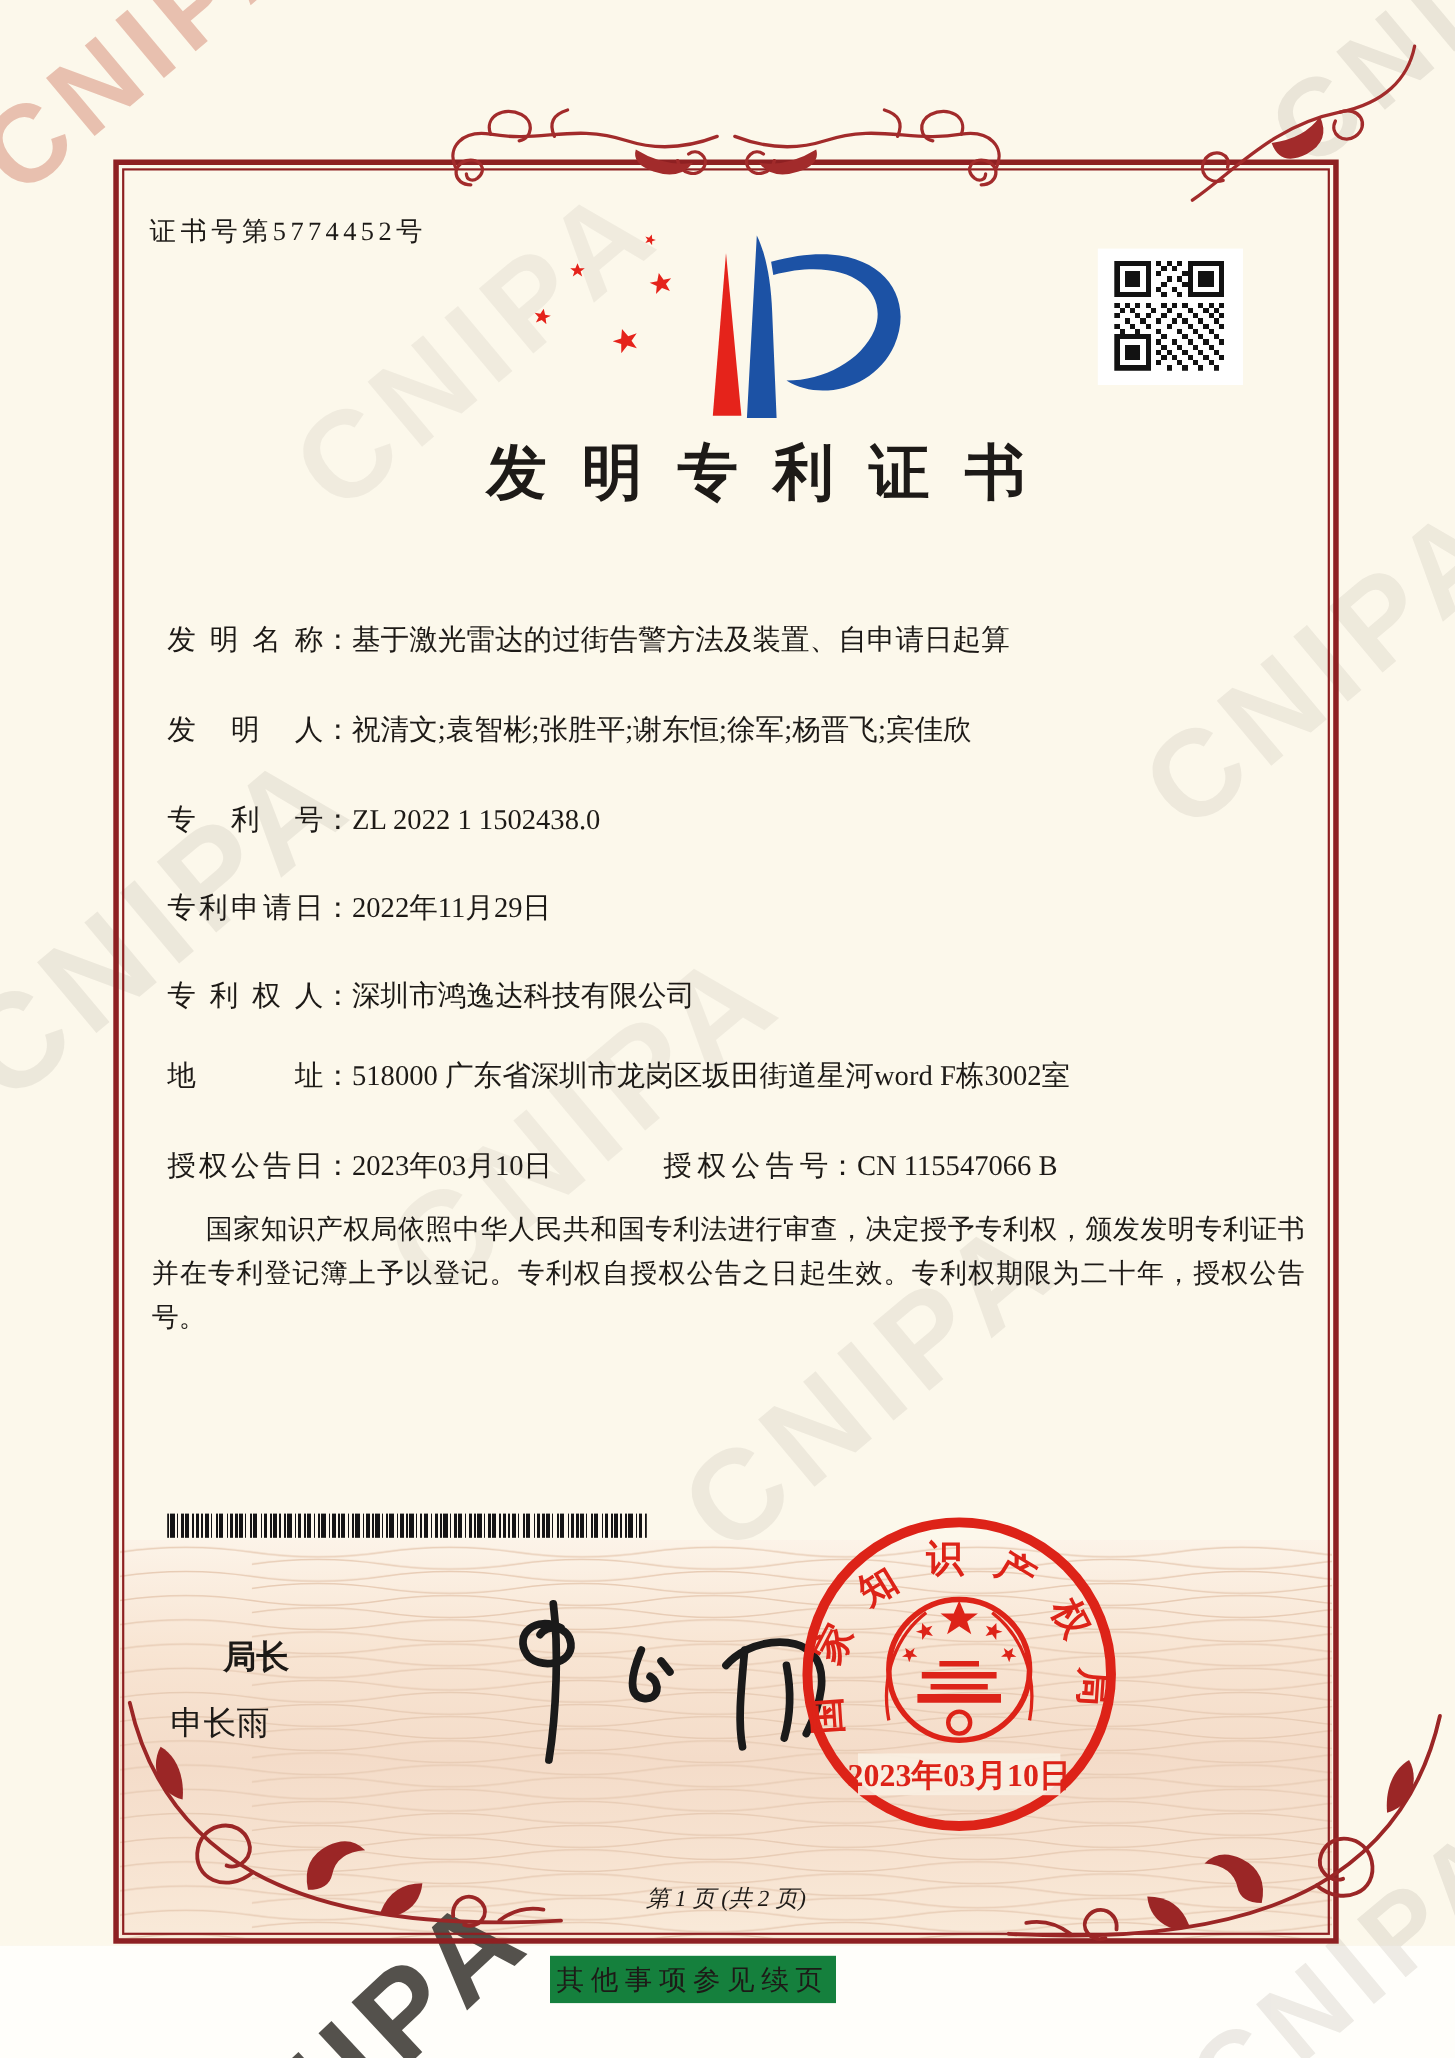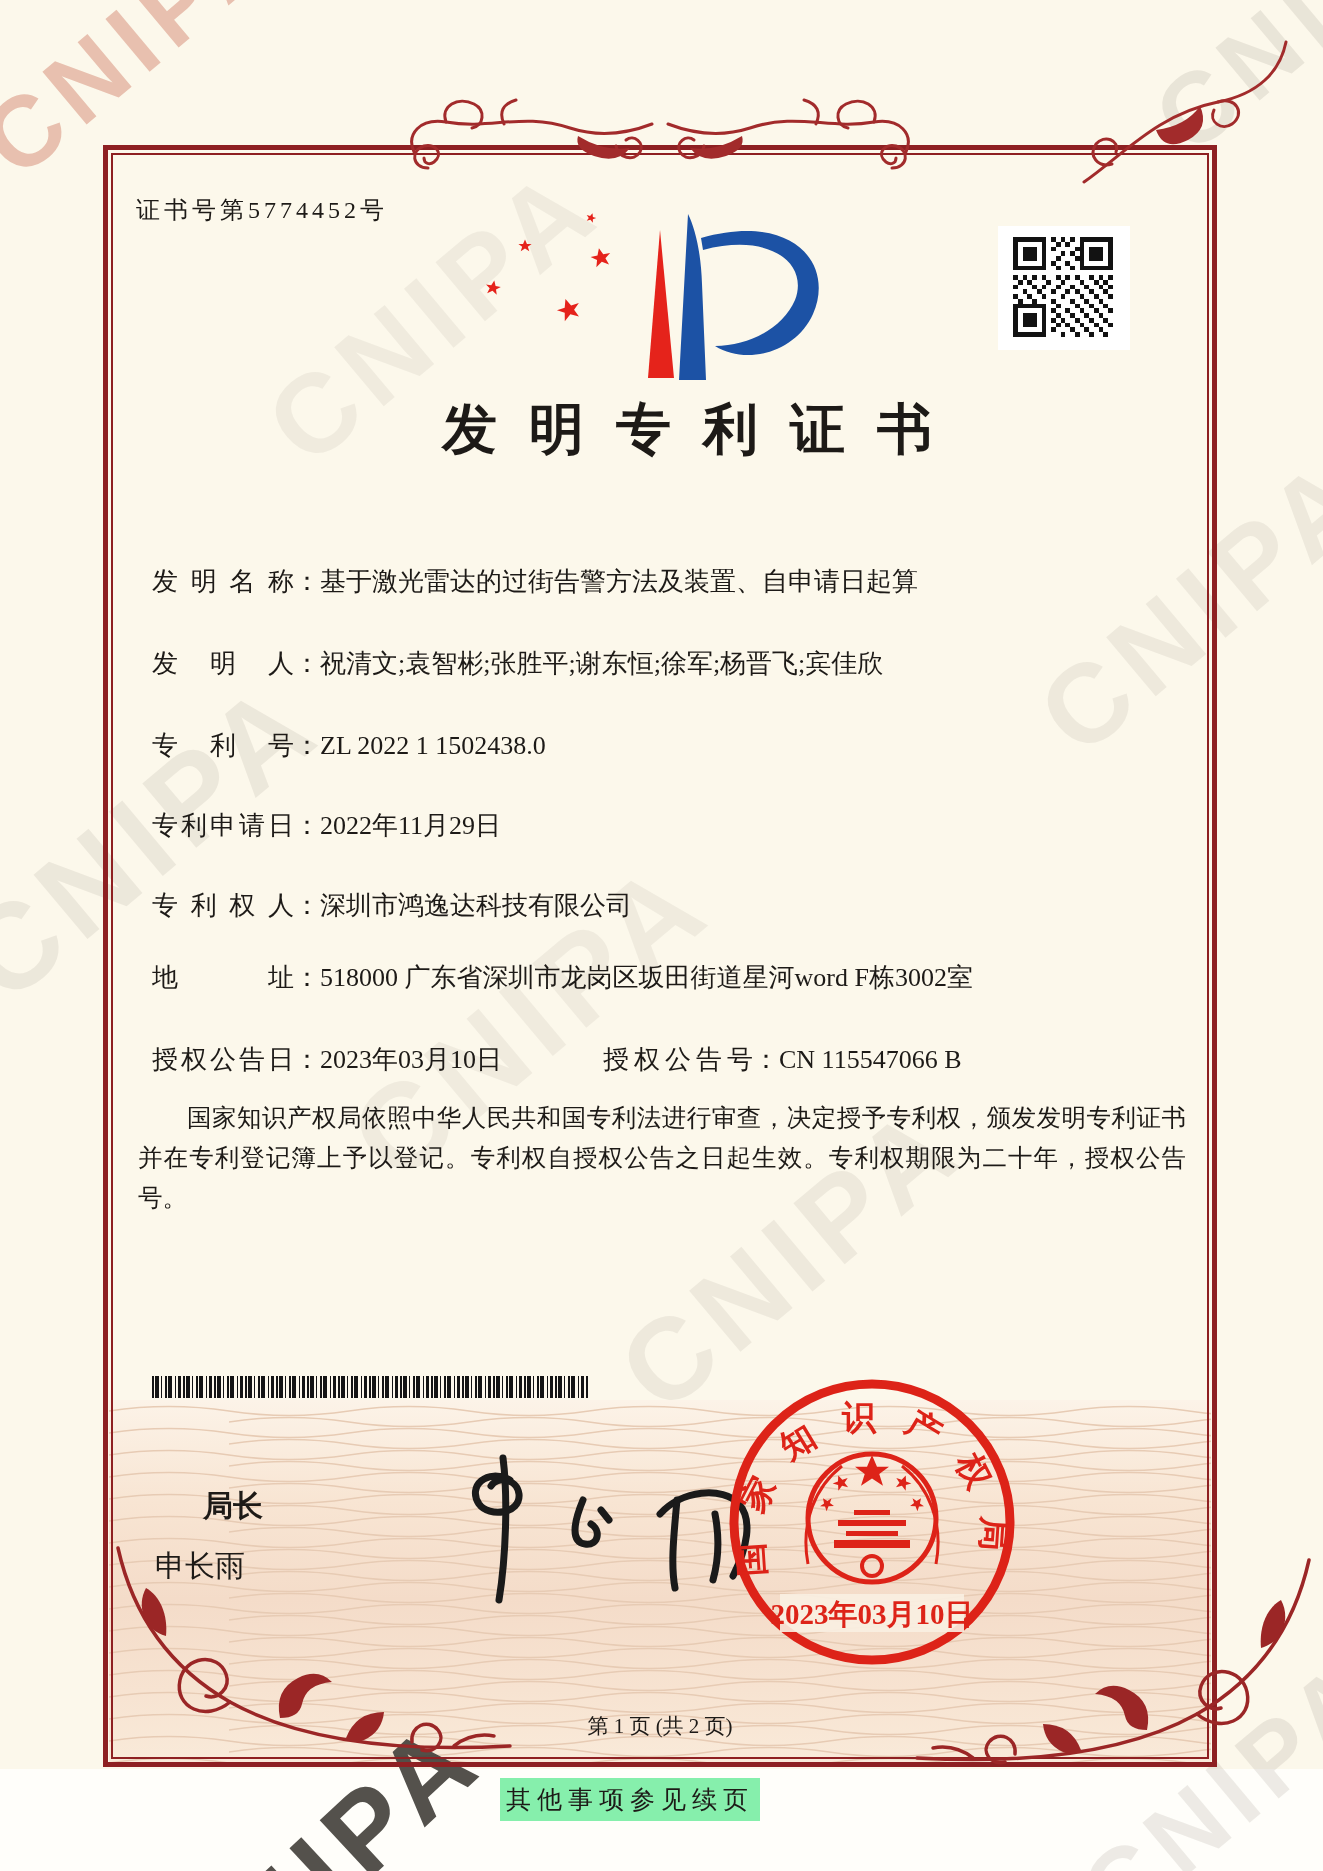--- a/index.html
+++ b/index.html
@@ -51,22 +51,22 @@
   .barcode{position:absolute;left:152px;top:1376px;width:436px;height:22px;z-index:4;
     background:repeating-linear-gradient(90deg,#141414 0 2px,#fdf8ec 2px 3px,#141414 3px 7px,#fdf8ec 7px 9px,
       #141414 9px 10px,#fdf8ec 10px 13px,#141414 13px 15px,#fdf8ec 15px 16px,#141414 16px 20px,#fdf8ec 20px 23px,
       #141414 23px 24px,#fdf8ec 24px 26px,#141414 26px 29px,#fdf8ec 29px 31px);}
   .director-title{position:absolute;left:155px;top:1486px;font-family:"Liberation Sans","DejaVu Sans",sans-serif;
          font-weight:700;font-size:30px;z-index:4;margin-left:48px;}
   .director-name{position:absolute;left:155px;top:1546px;font-family:"Liberation Sans","DejaVu Sans",sans-serif;
          font-weight:400;font-size:30px;z-index:4;}
   .signature{position:absolute;left:415px;top:1452px;width:370px;height:165px;z-index:4;}
   .seal{position:absolute;left:722px;top:1372px;width:300px;height:300px;z-index:5;}
-  .page-footer{position:absolute;left:103px;top:1712px;width:1114px;text-align:center;font-size:21px;z-index:4;}
-  .continuation{position:absolute;left:500px;top:1778px;width:260px;background:#86efac;text-align:center;
+  .page-footer{position:absolute;left:103px;top:1712px;width:1114px;text-align:center;font-size:21px;z-index:4;font-style:italic;}
+  .continuation{position:absolute;left:500px;top:1778px;width:260px;background:#15803d;text-align:center;
         font-size:25px;letter-spacing:6px;padding:5px 0;z-index:4;}
 </style>
 </head>
 <body>
 
 <div id="page">
 
   <svg width="0" height="0" style="position:absolute" aria-hidden="true">
     <defs>
       <path id="star5" d="M0,-10 2.94,-3.09 10,-3.09 4.28,1.18 6.47,8.09 0,3.82 -6.47,8.09 -4.28,1.18 -10,-3.09 -2.94,-3.09 Z"></path>

